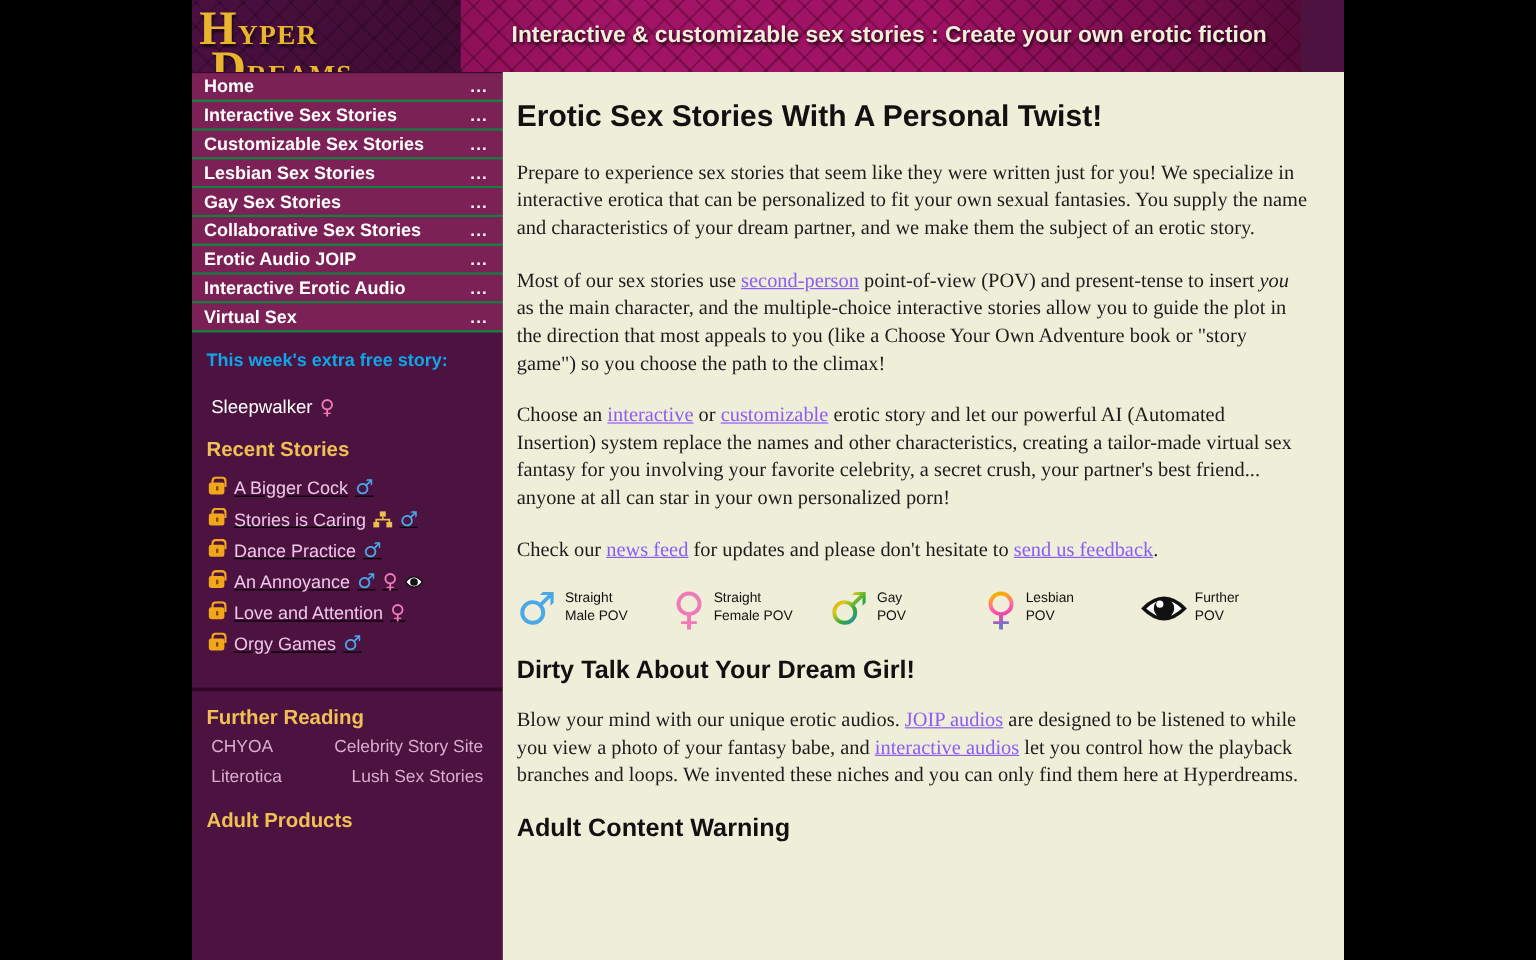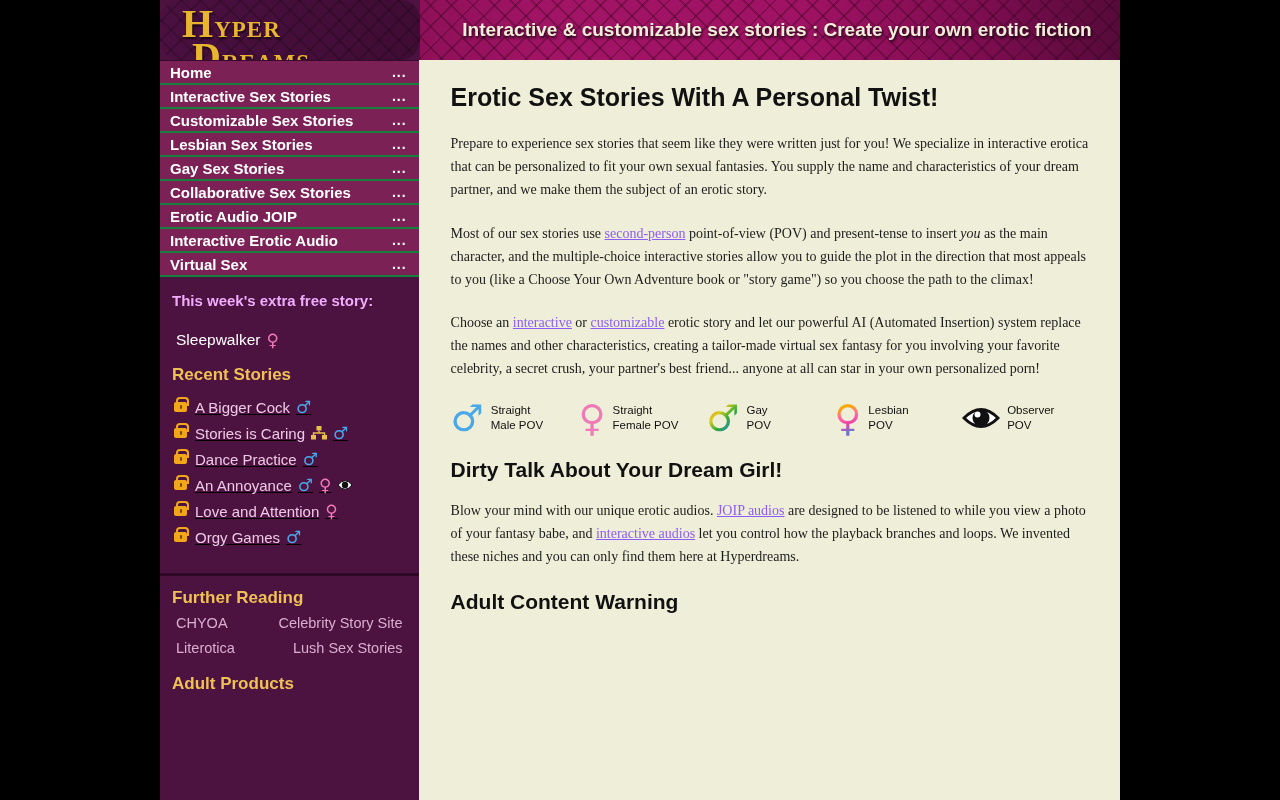--- a/index.html
+++ b/index.html
@@ -7,26 +7,25 @@
   body {
     width:1280px; height:800px; overflow:hidden;
     background:#000;
     font-family:"Liberation Sans", sans-serif;
   }
   .page { width:960px; height:800px; margin-left:160px; background:#4c1240; position:relative; }
 
   
   .header { display:flex; height:60px; }
   .header-logo {
-    width:260px; height:60px; padding:4px 0 0 20px; cursor:pointer;
+    width:224px; height:60px; padding:4px 0 0 4px; cursor:pointer;
     background:
       repeating-linear-gradient(45deg, rgba(0,0,0,.16) 0 2px, transparent 2px 14px),
       repeating-linear-gradient(-45deg, rgba(0,0,0,.16) 0 2px, transparent 2px 14px),
       linear-gradient(90deg,#4a1040,#3f0c34);
-    border-radius: 20px;
   }
   .logo-txt {
     font-family:"Liberation Serif", serif; font-weight:bold; color:#e9b42e;
     text-shadow:1px 2px 2px rgba(0,0,0,.65); line-height:1; letter-spacing:1px;
   }
   .logo-l1 { font-size:23px; padding-left:2px; }
   .logo-l2 { font-size:23px; margin-top:-7px; margin-left:12px; }
   .logo-big { font-size:40px; font-weight:bold; }
   .header-tag {
     width:700px; height:60px; display:flex; align-items:center; justify-content:center;
@@ -37,37 +36,37 @@
   }
   .tagline {
     color:#f3edd9; font-size:19px; font-weight:bold;
     text-shadow:1px 2px 3px rgba(0,0,0,.85); padding-left:14px;
   }
 
   
   .body-row { display:flex; height:740px; }
   .sidebar { width:260px; background:#4c1240; overflow:hidden; }
   .main {
-    width:705px; background:#efeed8; padding:22px 30px 0 32px; overflow:hidden;
+    width:705px; background:#efeed8; padding:22px 30px 0 12px; overflow:hidden;
     font-family:"Liberation Serif", serif; color:#1c1c1c;
   }
 
   
   .nav { border-top:1px solid #38092e; }
   .nav-item {
     height:24px; background:#7c2156; border-bottom:2px solid #15803d;
     display:flex; align-items:center; justify-content:space-between;
     padding:0 12px 0 10px; cursor:pointer;
   }
   .nav-label { color:#fff; font-size:15px; font-weight:bold; }
   .nav-dots { color:#fff; font-size:14px; font-weight:bold; letter-spacing:1px; }
 
   
   .fs-box { padding:15px 12px 12px 12px; }
-  .fs-head { color:#f0abfc; font-size:15px; font-weight:bold; }
+  .fs-head { color:#0ea5e9; font-size:15px; font-weight:bold; }
   .fs-title-row { margin-top:22px; padding-left:4px; display:flex; align-items:center; }
   .fs-title { color:#fff; font-size:15.5px; text-decoration:none; cursor:pointer; }
   .recent-head { color:#efc054; font-size:17px; font-weight:bold; margin:16px 0 9px 0; }
   .story-row { display:flex; align-items:center; height:26px; padding-left:2px;text-decoration:underline; }
   .story-link { color:#eec9e6; font-size:15px; text-decoration:none; cursor:pointer; margin-left:8px; }
 
   
   .g { font-family:"DejaVu Sans", sans-serif; font-weight:bold; line-height:1; margin-left:6px; }
   .story-row .g, .fs-title-row .g { font-size:17px; }
   .g.male { color:#49a8e8; }
@@ -96,21 +95,21 @@
   .fr-row { display:flex; justify-content:space-between; padding:3px 4px 2px 4px; margin-top:4px; }
   .fr-link { color:#d9aed0; font-size:14.5px; text-decoration:none; cursor:pointer; }
   .ap-head { color:#efc054; font-size:17px; font-weight:bold; margin-top:16px; }
 
   
   .h1 { font-family:"Liberation Sans", sans-serif; font-size:25px; line-height:30px;
         font-weight:bold; color:#111; margin:0; }
   .h2 { font-family:"Liberation Sans", sans-serif; font-size:21px; line-height:26px;
         font-weight:bold; color:#111; margin:17px 0 0 0; }
   .h2.last { margin-top:21px; }
-  .para { font-size:14px; line-height:23px; margin:20px 0 0 0; }
+  .para { font-size:17px; line-height:23px; margin:20px 0 0 0; }
   .para a.lnk { color:#8b5cf6; cursor:pointer; }
   .para em { font-style:italic; }
 
   .pov { display:flex; align-items:center; margin-top:16px; height:44px; }
   .pov-item { display:flex; align-items:center; width:130px; }
   .pov-item .g { font-size:37px; margin-left:0; }
   .pov-label { font-family:"Liberation Sans", sans-serif; font-size:11.5px; line-height:1.32;
     color:#111; margin-left:7px; }
 </style>
 </head>
@@ -250,20 +249,21 @@
         </div>
         <div class="ap-head">Adult Products</div>
       </div>
     </div>
 
     <div class="main">
       <h1 class="h1">Erotic Sex Stories With A Personal Twist!</h1>
       <p class="para"><span>Prepare to experience sex stories that seem like they were written just for you! We specialize in interactive erotica that can be personalized to fit your own sexual fantasies. You supply the name and characteristics of your dream partner, and we make them the subject of an erotic story.</span></p>
       <p class="para" style="margin-top:21px"><span>Most of our sex stories use </span><a class="lnk" href="#">second-person</a><span> point-of-view (POV) and present-tense to insert </span><em>you</em><span> as the main character, and the multiple-choice interactive stories allow you to guide the plot in the direction that most appeals to you (like a Choose Your Own Adventure book or "story game") so you choose the path to the climax!</span></p>
       <p class="para"><span>Choose an </span><a class="lnk" href="#">interactive</a><span> or </span><a class="lnk" href="#">customizable</a><span> erotic story and let our powerful AI (Automated Insertion) system replace the names and other characteristics, creating a tailor-made virtual sex fantasy for you involving your favorite celebrity, a secret crush, your partner's best friend... anyone at all can star in your own personalized porn!</span></p>
+      <p class="para"><span>Check our </span><a class="lnk" href="#">news feed</a><span> for updates and please don't hesitate to </span><a class="lnk" href="#">send us feedback</a><span>.</span></p>
 
       <div class="pov">
         <div class="pov-item">
           <span style="display: inline-flex; align-items: center;">
               <span class="g male">♂</span>
             </span>
           <span class="pov-label"><span>Straight</span><br><span>Male POV</span></span>
         </div>
         <div class="pov-item">
           <span style="display: inline-flex; align-items: center;">
@@ -284,21 +284,21 @@
           <span class="pov-label"><span>Lesbian</span><br><span>POV</span></span>
         </div>
         <div class="pov-item">
           <span style="display: inline-flex; align-items: center;">
               <svg width="38" height="26" viewBox="0 0 38 26" class="icon-svg" style="margin-left: 0px;">
                 <path d="M2 13 Q19 -4 36 13 Q19 30 2 13 Z" fill="#fff" stroke="#111" stroke-width="3"></path>
                 <circle cx="19" cy="13" r="8.5" fill="#111"></circle>
                 <circle cx="15.5" cy="9.5" r="3" fill="#fff"></circle>
               </svg>
             </span>
-          <span class="pov-label"><span>Observer</span><br><span>POV</span></span>
+          <span class="pov-label"><span>Further</span><br><span>POV</span></span>
         </div>
       </div>
 
       <h2 class="h2">Dirty Talk About Your Dream Girl!</h2>
       <p class="para" style="margin-top:16px"><span>Blow your mind with our unique erotic audios. </span><a class="lnk" href="#">JOIP audios</a><span> are designed to be listened to while you view a photo of your fantasy babe, and </span><a class="lnk" href="#">interactive audios</a><span> let you control how the playback branches and loops. We invented these niches and you can only find them here at Hyperdreams.</span></p>
 
       <h2 class="h2 last">Adult Content Warning</h2>
     </div>
   </div>
 </div>

